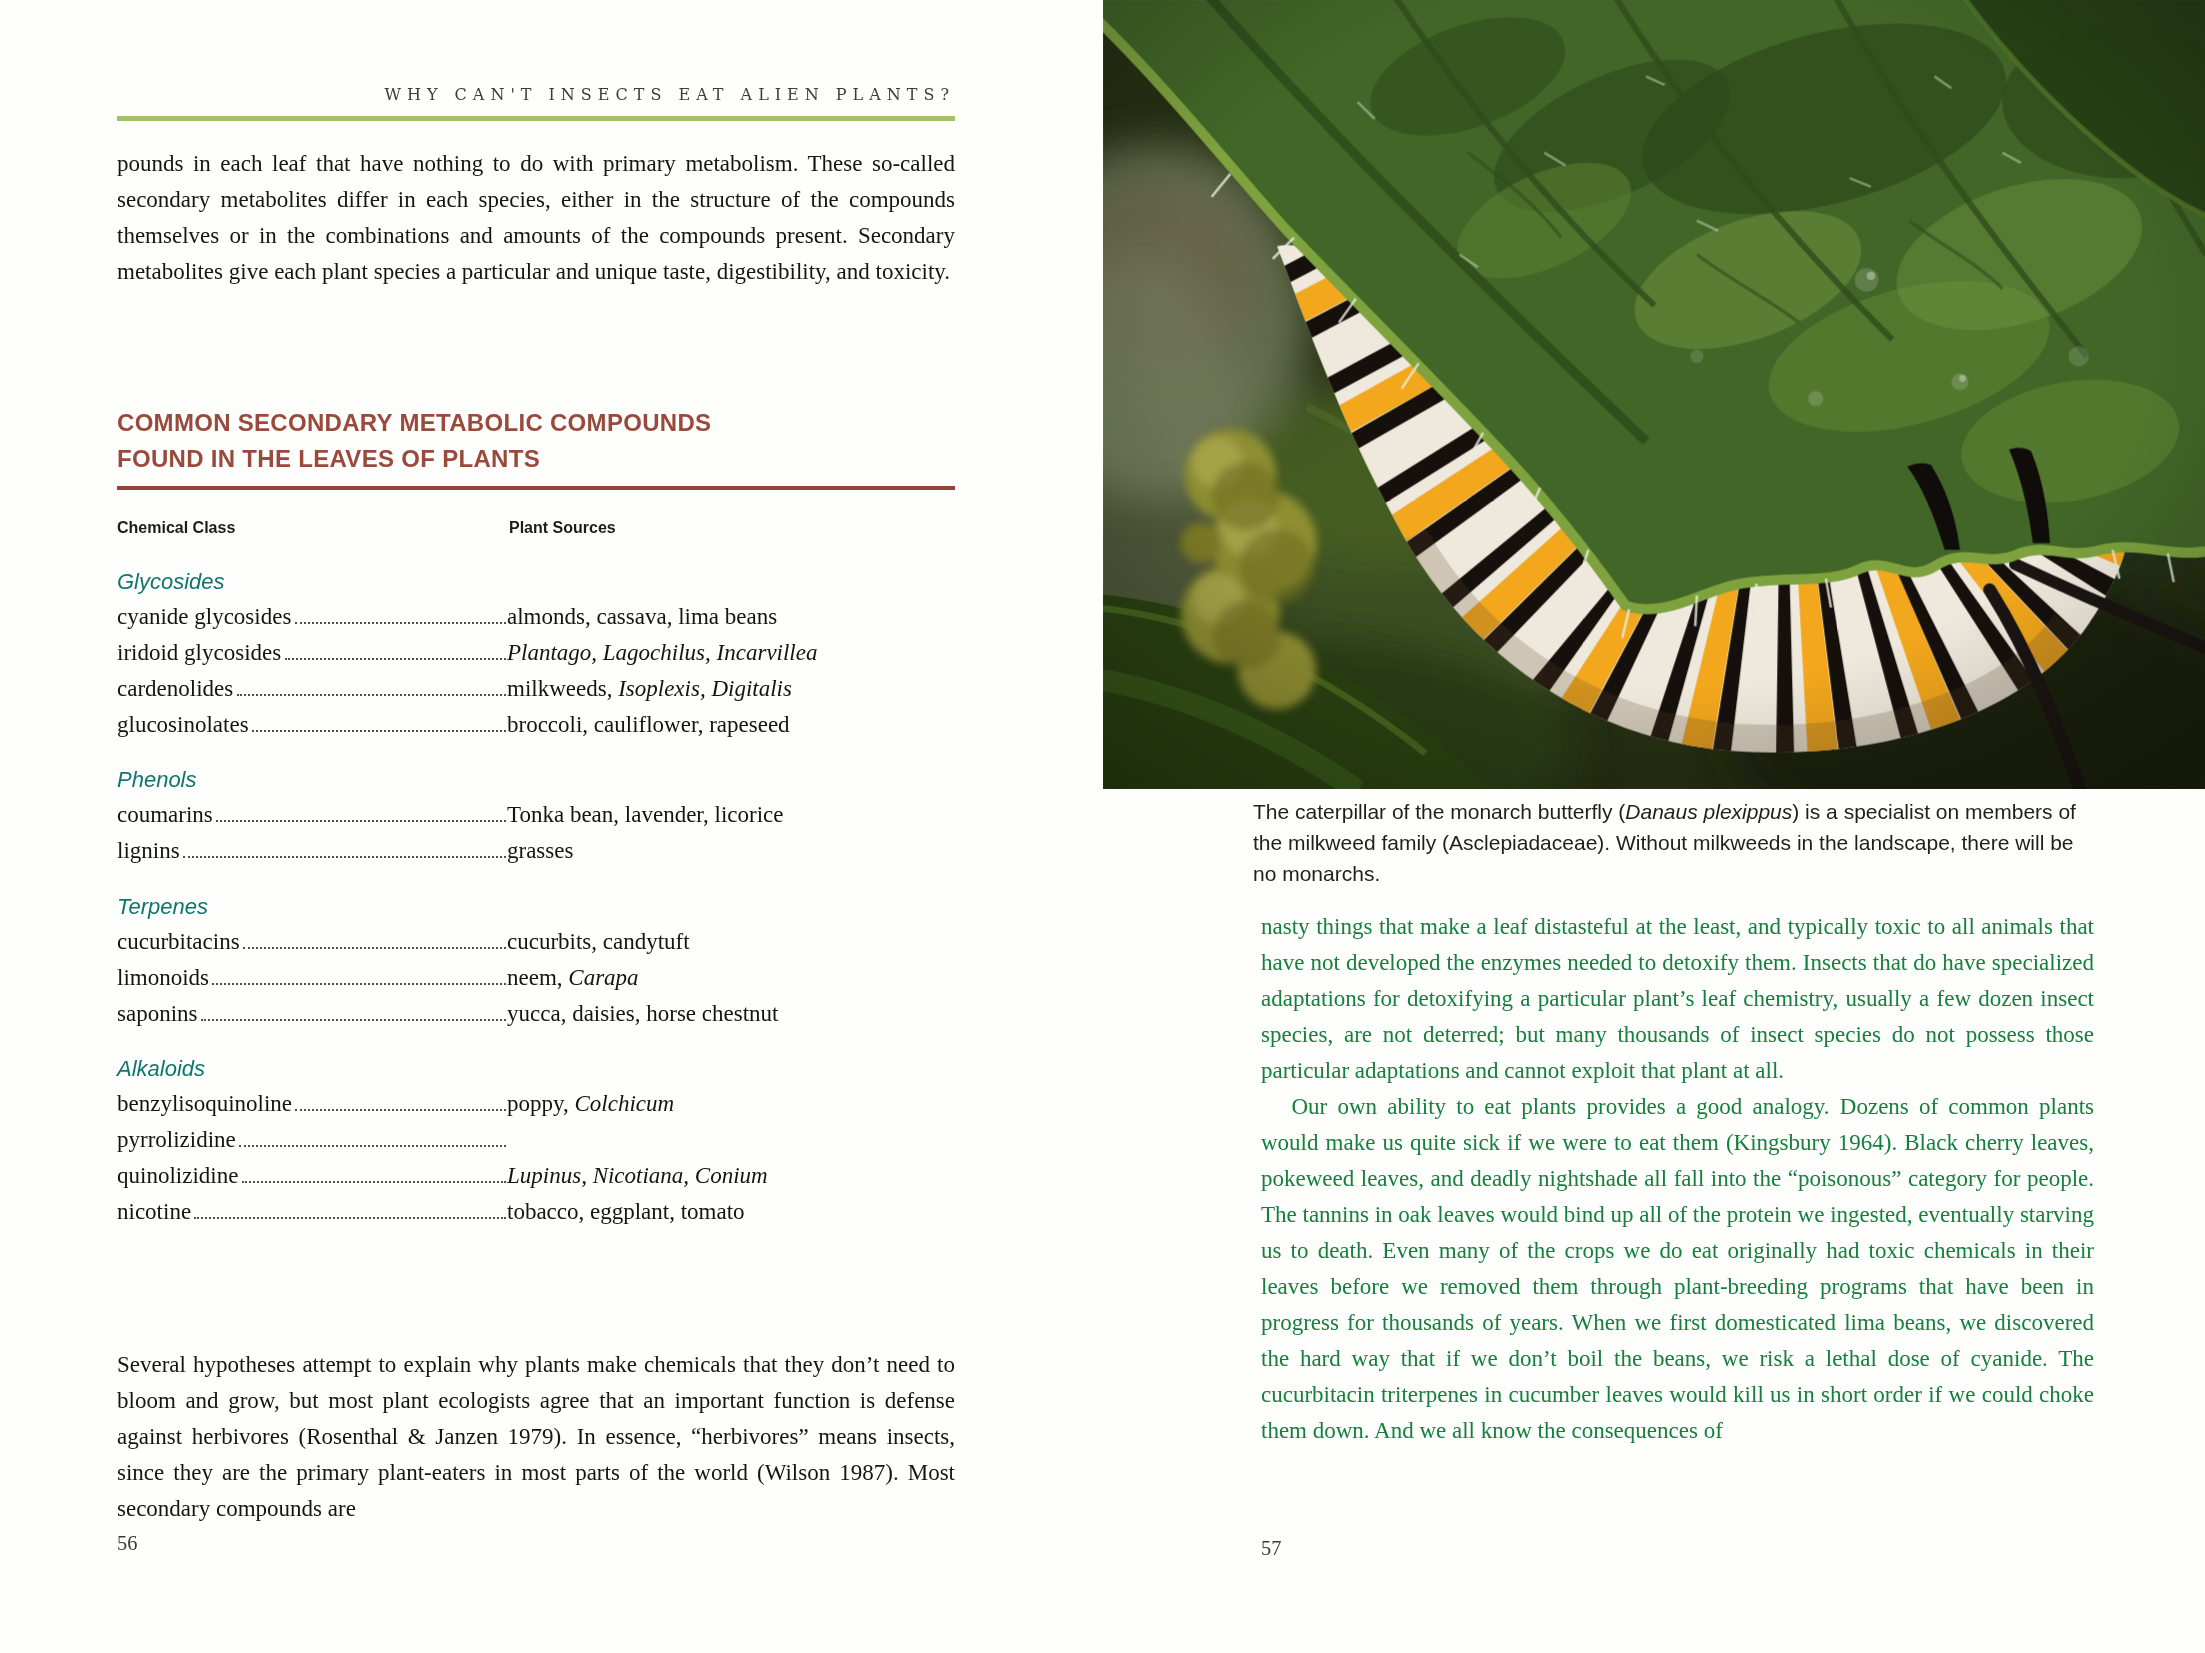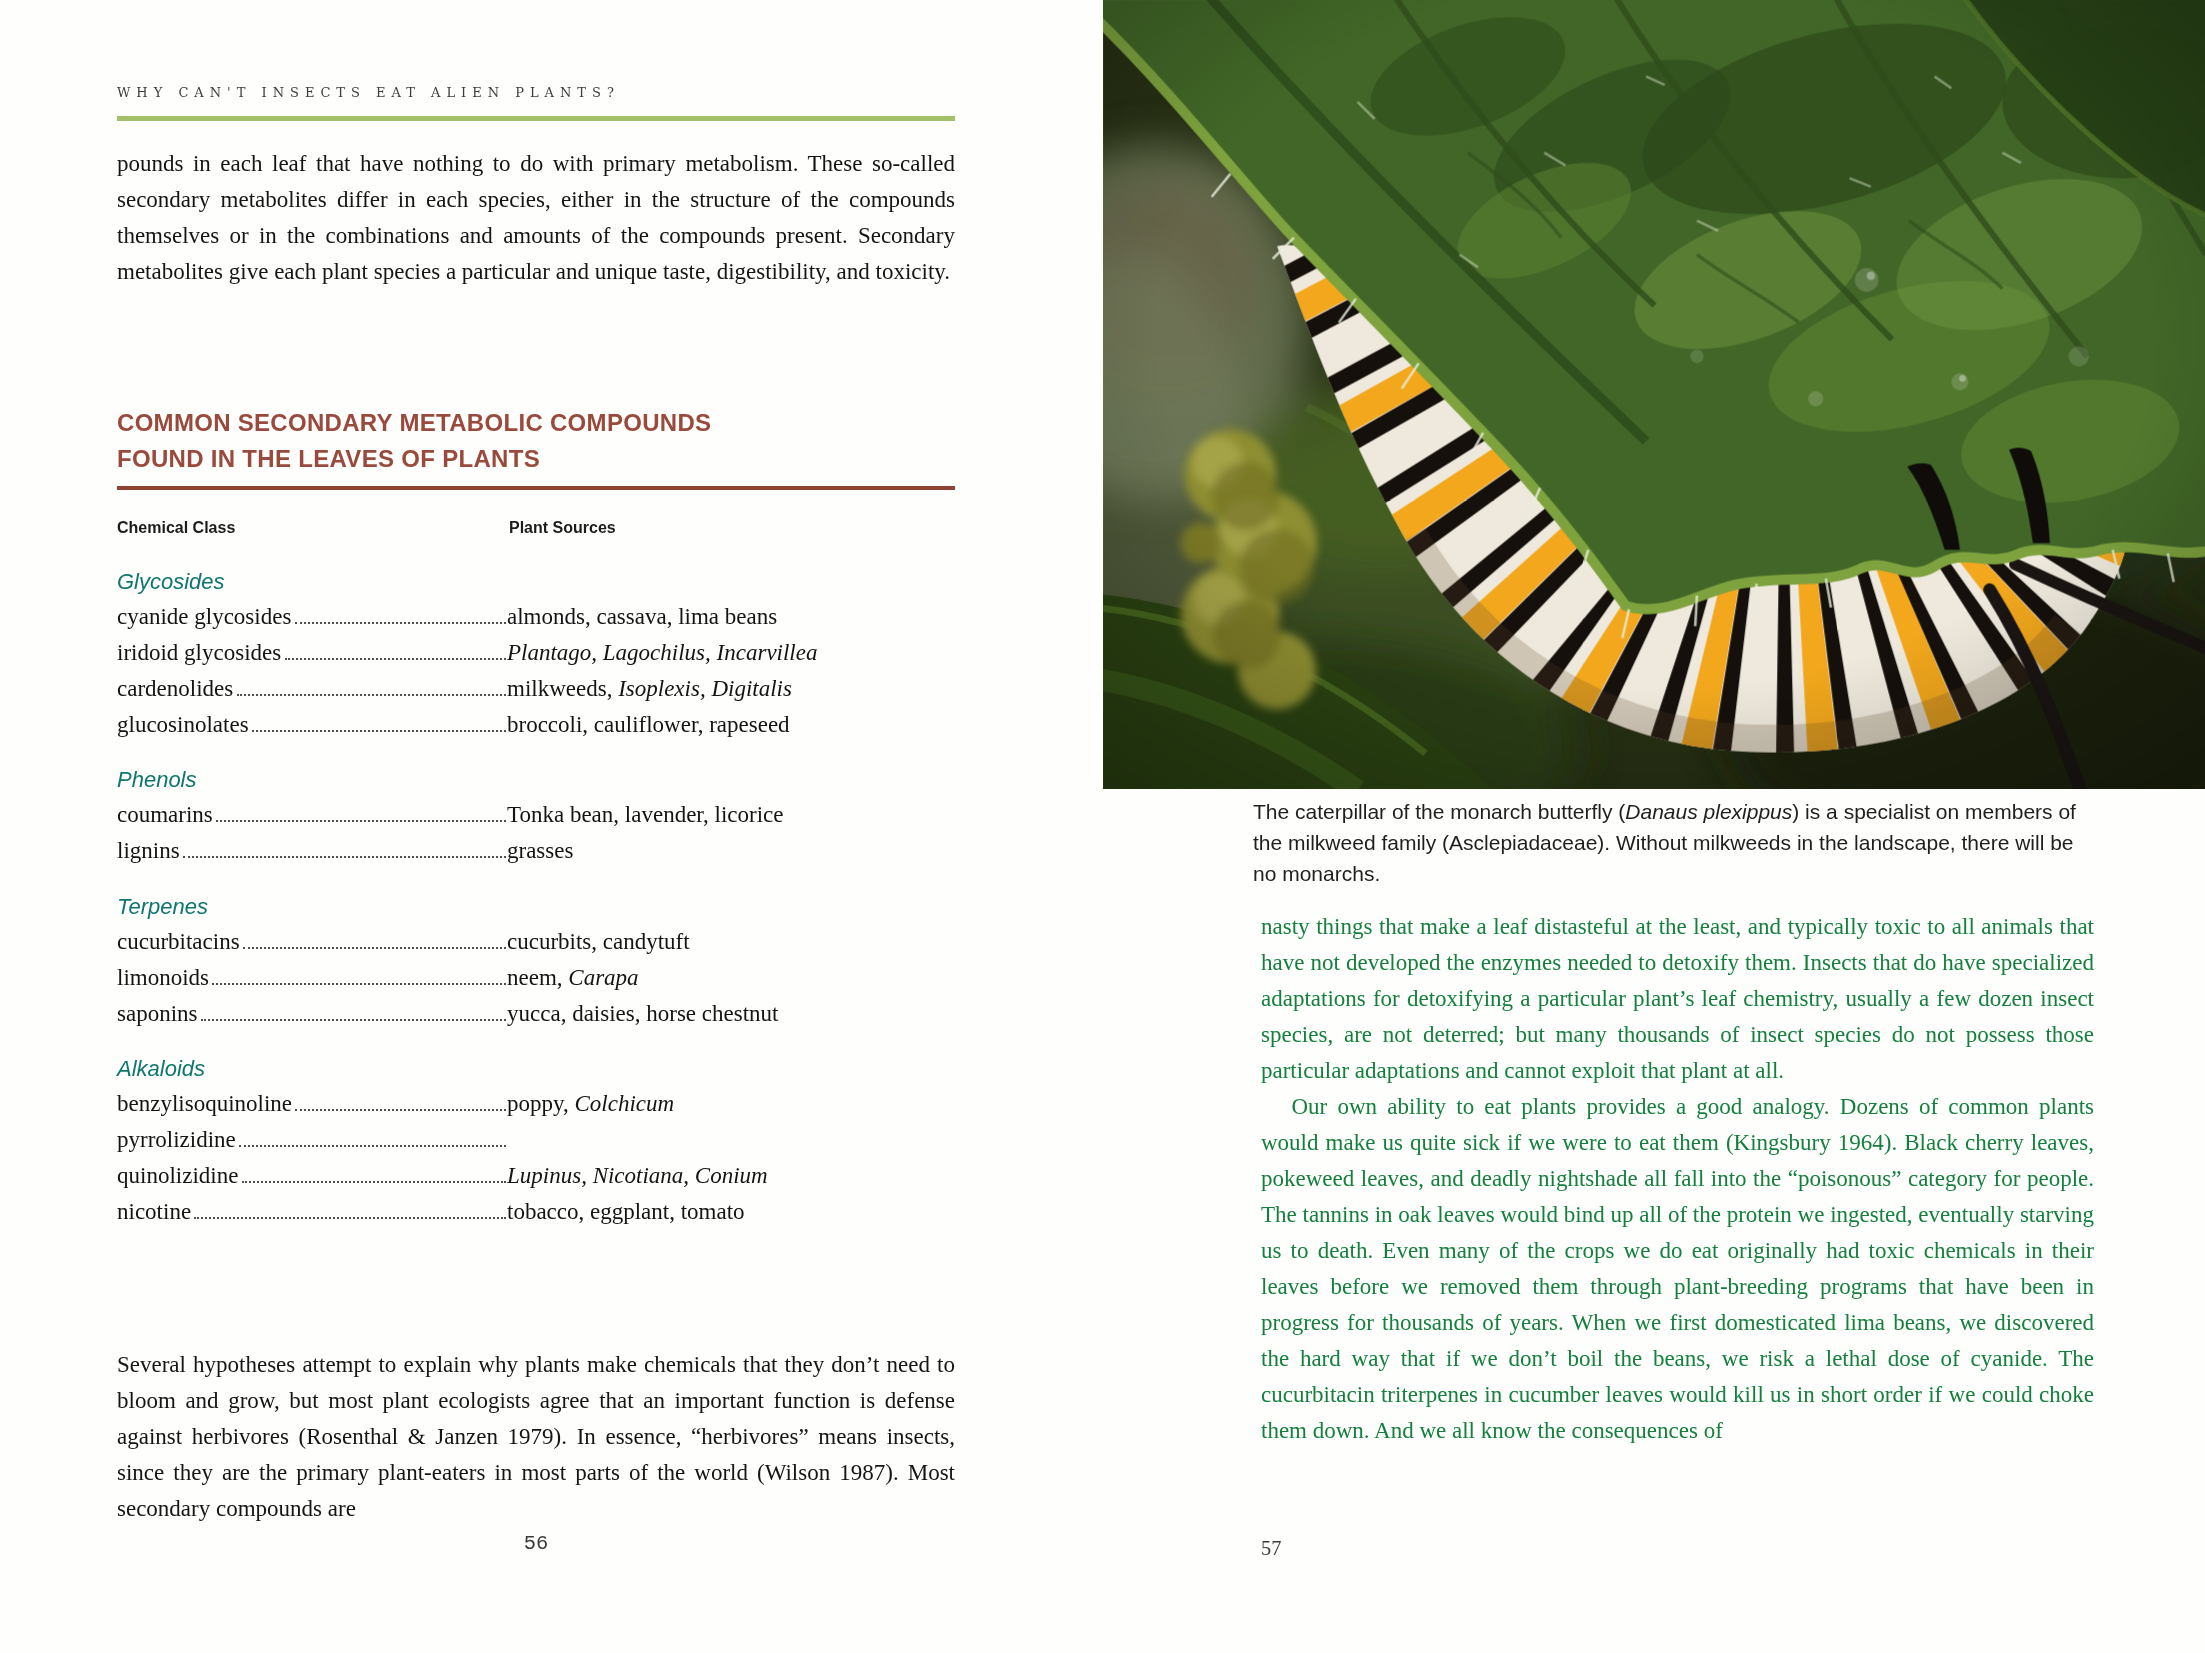--- a/index.html
+++ b/index.html
@@ -3,22 +3,22 @@
 <meta charset="utf-8">
 <style>
   html,body{margin:0;padding:0;}
   body{
     width:2205px;height:1654px;position:relative;background:#fefefd;
     font-family:"Liberation Serif",serif;color:#1a1a1a;overflow:hidden;
   }
   .col{position:absolute;}
   
   .running-header{
-    position:absolute;top:85px;left:0;width:838px;text-align:left;
-    font-family:"DejaVu Serif",serif;font-size:13px;letter-spacing:6px;
+    position:absolute;top:85px;left:0;width:838px;text-align:right;
+    font-family:"DejaVu Serif",serif;font-size:16px;letter-spacing:6px;
     color:#3b3e39;white-space:nowrap;
   }
   .green-rule{position:absolute;top:116px;left:0;width:838px;height:5.1px;background:var(--accent_green,#a3c06a);}
   .body-par{
     position:absolute;left:0;width:838px;font-size:23px;line-height:36px;
     text-align:justify;color:#151515;
   }
   .section-title{
     position:absolute;top:405px;left:0;width:838px;
     font-family:"Liberation Sans",sans-serif;font-weight:bold;font-size:24px;
@@ -37,22 +37,22 @@
     font-family:"Liberation Sans",sans-serif;font-style:italic;font-size:22px;
     color:#0f766e;height:34px;line-height:34px;
   }
   .trow{display:flex;height:36px;align-items:baseline;font-size:23px;line-height:36px;}
   .tleft{width:390px;flex:0 0 390px;display:flex;align-items:baseline;}
   .tname{white-space:nowrap;color:#141414;}
   .tleader{flex:1 1 auto;border-bottom:2.5px dotted #4e4e4e;margin:0 0.8px 7.6px 3.4px;height:0.8px;}
   .tvalue{flex:1 1 auto;color:#141414;white-space:nowrap;}
   .it{font-style:italic;}
   .pagenum{
-    position:absolute;width:838px;text-align:center;font-size:20.4px;color:#3a3a3a;
-    font-family:Liberation Mono, monospace;
+    position:absolute;width:838px;font-size:20.4px;color:#3a3a3a;
+    font-family:Liberation Serif, serif;
   }
   
   .photo{position:absolute;left:1103px;top:0;width:1103px;height:789px;}
   .caption{
     position:absolute;left:1253px;top:796px;width:848px;
     font-family:"Liberation Sans",sans-serif;font-size:21px;line-height:31px;color:#1f1f1f;
   }
   .rightcol{position:absolute;left:1261px;top:909px;width:833px;}
   .rightcol p{
     margin:0;font-size:23px;line-height:36px;text-align:justify;color:#15803d;

